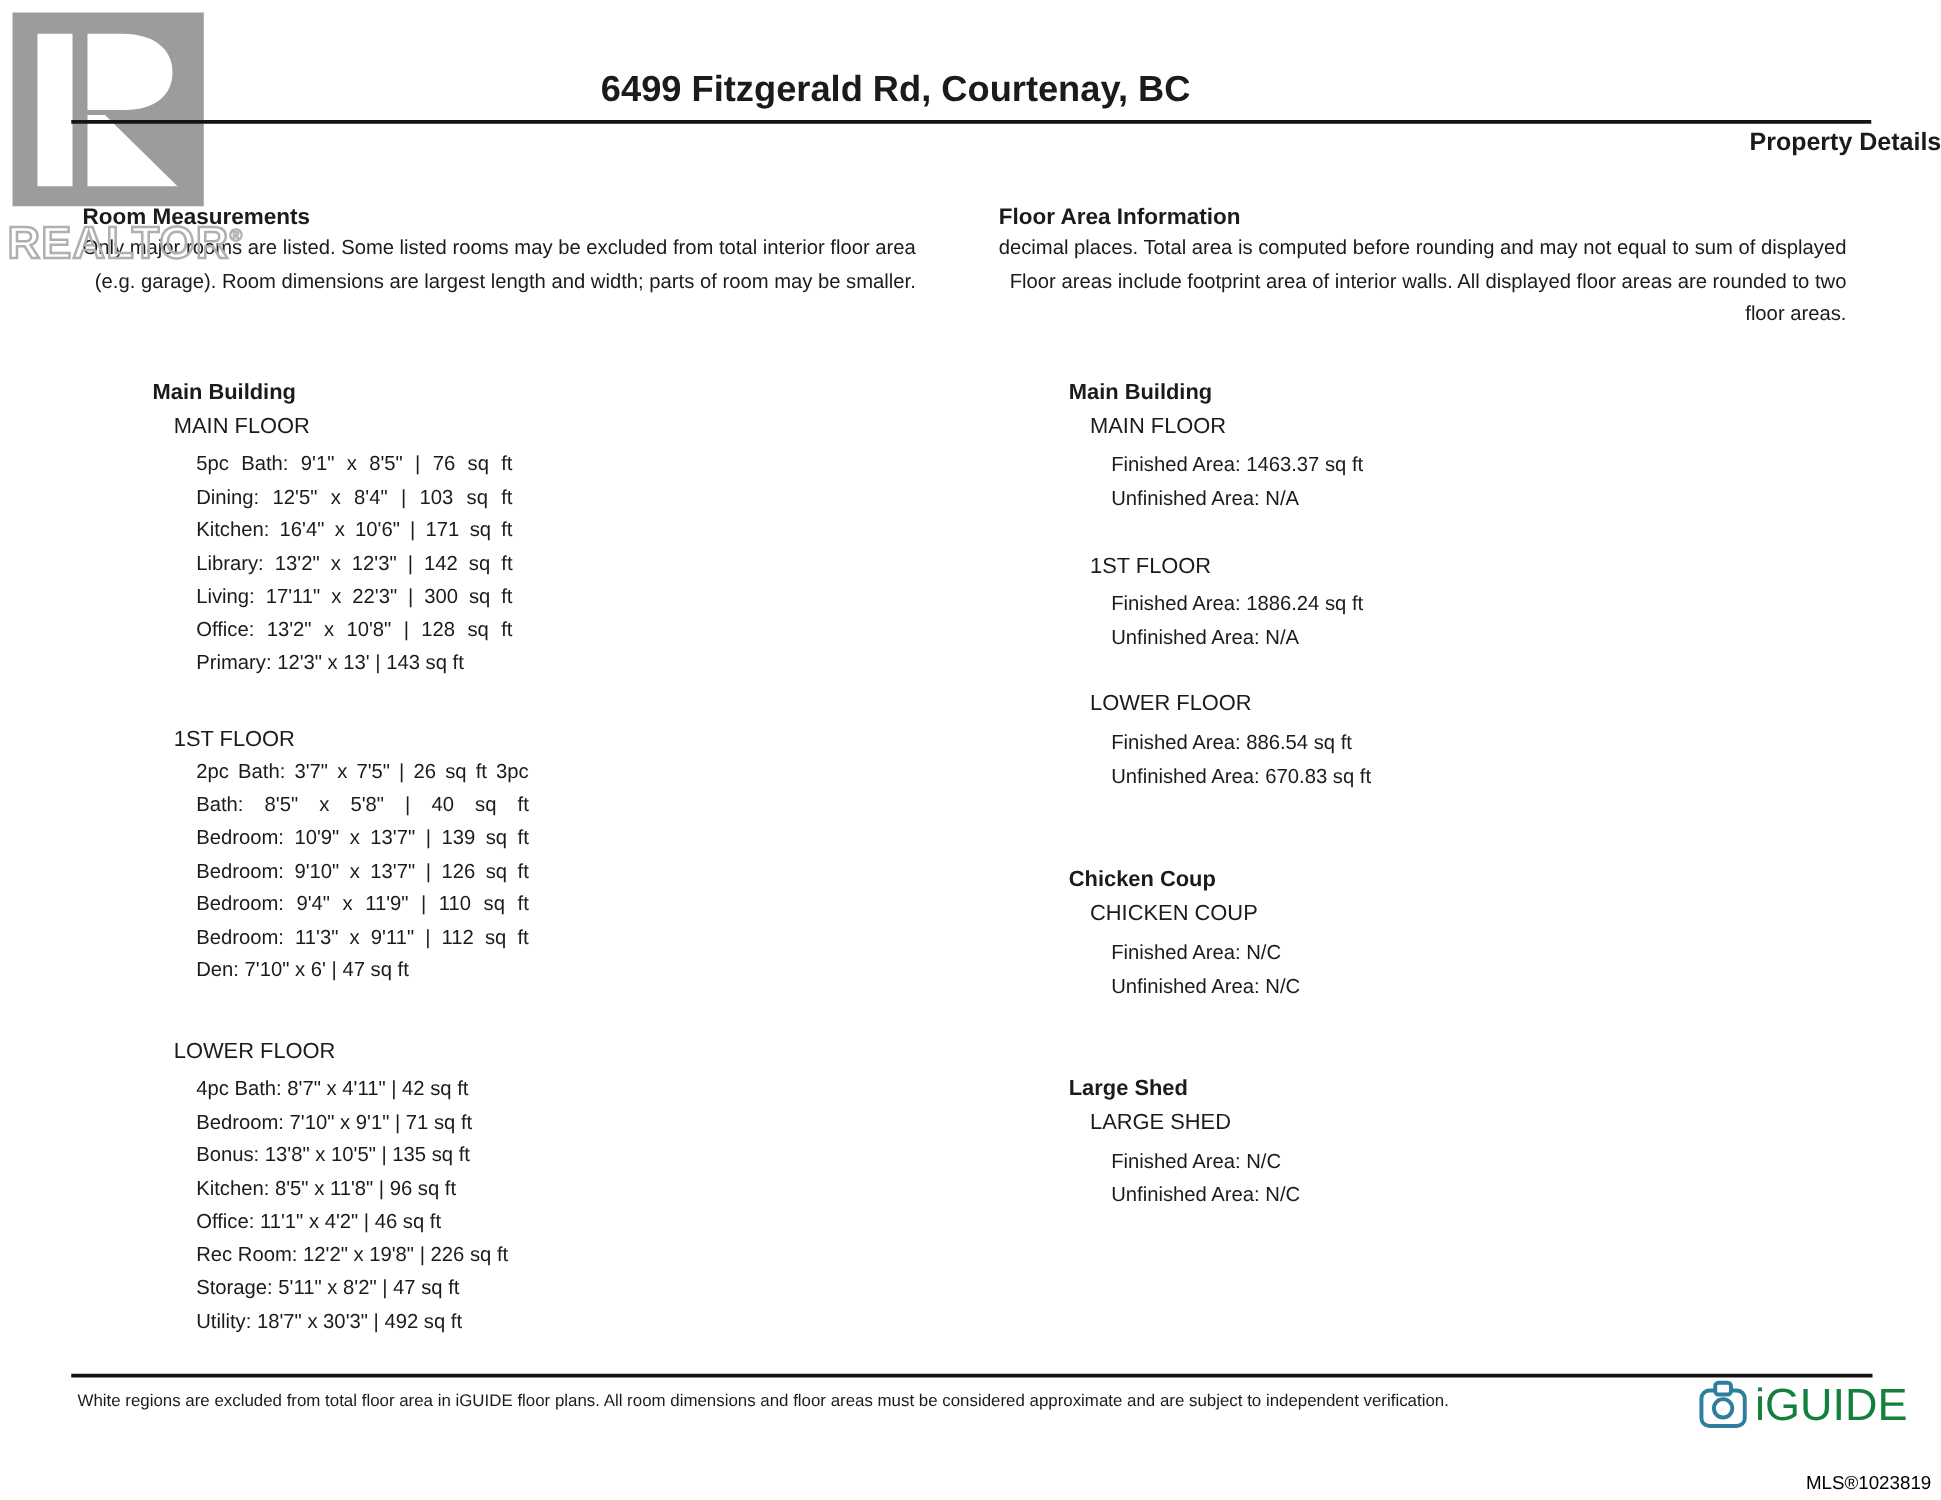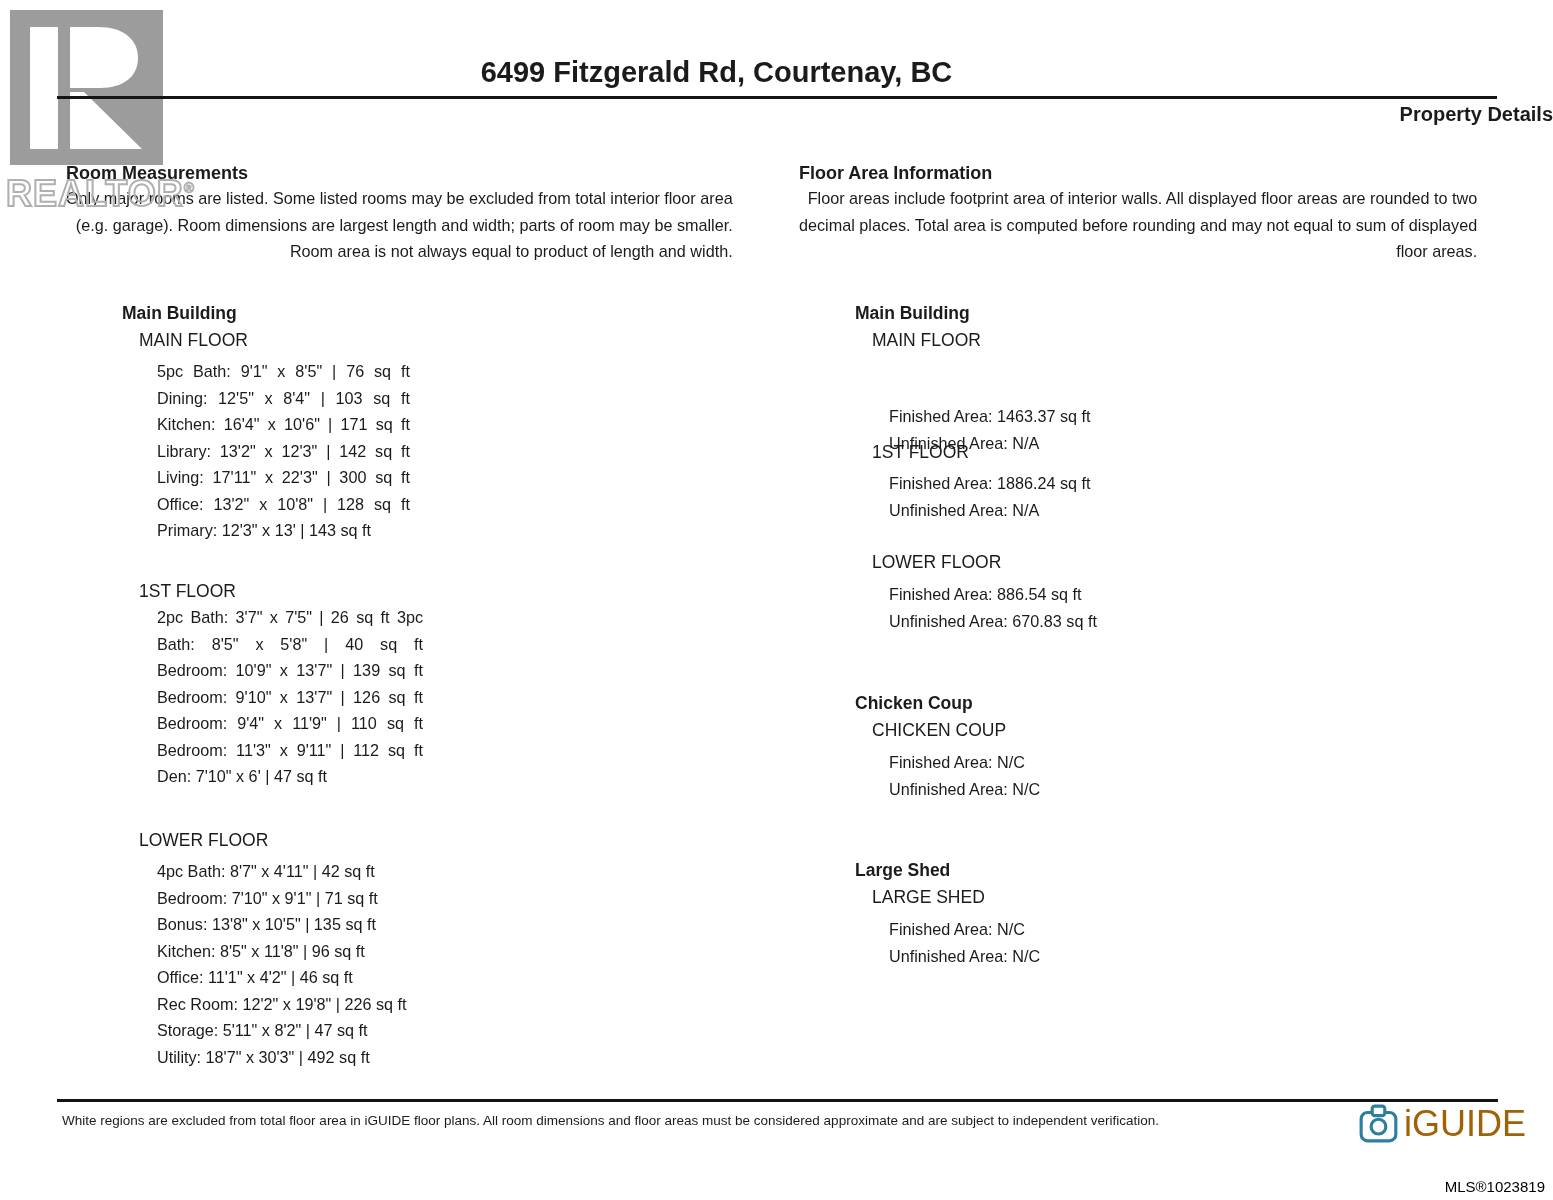--- a/index.html
+++ b/index.html
@@ -32,21 +32,21 @@
   .lines { font-size:16.2px; line-height:26.5px; z-index:3; }
   .area-lines { font-size:16.2px; line-height:27px; z-index:3; }
 
   .jlines .jline { text-align:justify; text-align-last:justify; }
   .jlines .jline.natural { text-align-last:left; }
 
   .w-main { width:253px; }
   .w-first { width:266px; }
 
   .footer-note { left:62px; top:1113px; font-size:13.5px; z-index:3; }
-  .iguide { left:1358px; top:1103px; display:flex; align-items:center; gap:4px; color:#a16207; z-index:3; }
+  .iguide { left:1358px; top:1103px; display:flex; align-items:center; gap:4px; color:#15803d; z-index:3; }
   .iguide .brand-text { font-size:36px; line-height:40px; letter-spacing:0px; }
   .mls { right:8px; top:1178px; font-size:15px; color:#000000; z-index:3; }
 </style>
 </head>
 <body>
 
 <div class="page">
 
   <div class="abs wm-box">
     <svg width="153" height="155" viewBox="0 0 153 155">
@@ -58,21 +58,20 @@
   <div class="abs wm-word"><span>REALTOR</span><sup>®</sup></div>
 
   <div class="abs title">6499 Fitzgerald Rd, Courtenay, BC</div>
   <div class="abs rule rule-top"></div>
   <div class="abs subtitle">Property Details</div>
 
   <div class="abs h-section" style="left:66px; top:163px;">Room Measurements</div>
   <div class="abs desc" style="left:66px; top:185px;">
     <div>Only major rooms are listed. Some listed rooms may be excluded from total interior floor area</div>
     <div>(e.g. garage). Room dimensions are largest length and width; parts of room may be smaller.</div>
-    <div>Room area is not always equal to product of length and width.</div>
   </div>
 
   <div class="abs h-building" style="left:122px; top:303px;">Main Building</div>
 
   <div class="abs h-floor" style="left:139px; top:330px;">MAIN FLOOR</div>
   <div class="abs lines jlines w-main" style="left:157px; top:358px;">
     <div class="jline">5pc Bath: 9'1" x 8'5" | 76 sq ft</div>
     <div class="jline">Dining: 12'5" x 8'4" | 103 sq ft</div>
     <div class="jline">Kitchen: 16'4" x 10'6" | 171 sq ft</div>
     <div class="jline">Library: 13'2" x 12'3" | 142 sq ft</div>
@@ -99,29 +98,29 @@
     <div>Bonus: 13'8" x 10'5" | 135 sq ft</div>
     <div>Kitchen: 8'5" x 11'8" | 96 sq ft</div>
     <div>Office: 11'1" x 4'2" | 46 sq ft</div>
     <div>Rec Room: 12'2" x 19'8" | 226 sq ft</div>
     <div>Storage: 5'11" x 8'2" | 47 sq ft</div>
     <div>Utility: 18'7" x 30'3" | 492 sq ft</div>
   </div>
 
   <div class="abs h-section" style="left:799px; top:163px;">Floor Area Information</div>
   <div class="abs desc" style="left:799px; top:185px;">
+    <div>decimal places. Total area is computed before rounding and may not equal to sum of displayed</div>
     <div>Floor areas include footprint area of interior walls. All displayed floor areas are rounded to two</div>
-    <div>decimal places. Total area is computed before rounding and may not equal to sum of displayed</div>
     <div>floor areas.</div>
   </div>
 
   <div class="abs h-building" style="left:855px; top:303px;">Main Building</div>
 
   <div class="abs h-floor" style="left:872px; top:330px;">MAIN FLOOR</div>
-  <div class="abs area-lines" style="left:889px; top:359px;margin-top:44px;">
+  <div class="abs area-lines" style="left:889px; top:359px;">
     <div>Finished Area: 1463.37 sq ft</div>
     <div>Unfinished Area: N/A</div>
   </div>
 
   <div class="abs h-floor" style="left:872px; top:442px;">1ST FLOOR</div>
   <div class="abs area-lines" style="left:889px; top:470px;">
     <div>Finished Area: 1886.24 sq ft</div>
     <div>Unfinished Area: N/A</div>
   </div>
 

